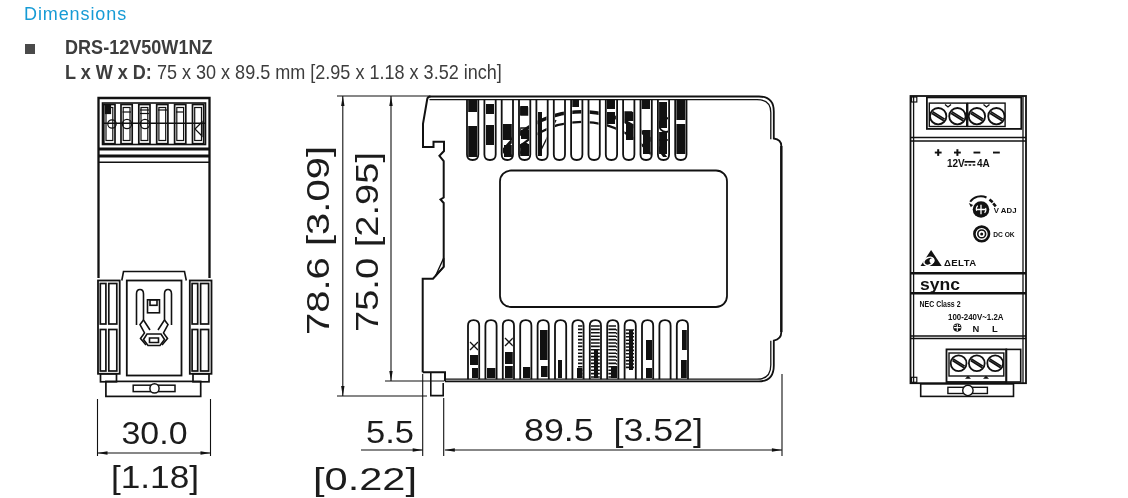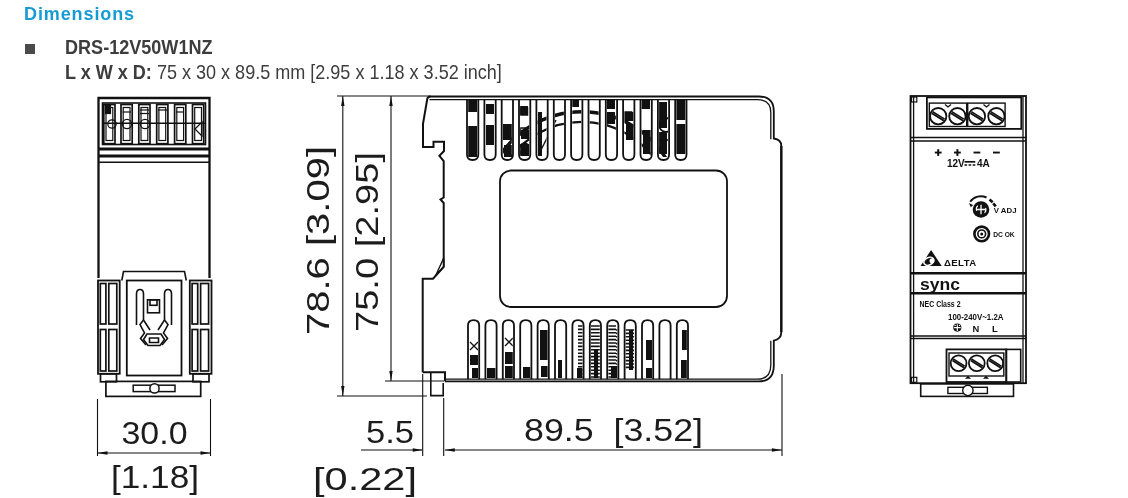--- a/index.html
+++ b/index.html
@@ -1,21 +1,21 @@
 <!DOCTYPE html>
 <html><head><meta charset="utf-8">
 <style>
 html,body{margin:0;padding:0;background:#fff;width:1128px;height:498px;overflow:hidden}
 body{font-family:"Liberation Sans",sans-serif;position:relative}
 .hdr{position:absolute;color:#3d3d3d}
 svg{position:absolute;left:0;top:0}
 </style></head>
 <body>
 
-<div class="hdr" style="left:24px;top:4px;font-size:18px;font-weight:bold;color:#169bd5;letter-spacing:0.9px">Dimensions</div>
+<div class="hdr" style="left:24px;top:4px;font-size:18px;font-weight:normal;color:#169bd5;letter-spacing:0.9px">Dimensions</div>
 
 <div class="hdr" style="left:25px;top:44px;width:10px;height:10px;background:#4a4a4a"></div>
 
 <div class="hdr" style="left:65px;top:35px;font-size:21px;font-weight:bold;transform:scaleX(0.86);transform-origin:left top">DRS-12V50W1NZ</div>
 
 <div class="hdr" style="left:65px;top:60px;font-size:21px;transform:scaleX(0.859);transform-origin:left top;white-space:nowrap"><b>L x W x D:</b> 75 x 30 x 89.5 mm [2.95 x 1.18 x 3.52 inch]</div>
 <svg width="1128" height="498" viewBox="0 0 1128 498">
 
 <g fill="none" stroke="#111" stroke-width="2.3">
 <path d="M 98.5 164 L 98.5 98 L 209.5 98 L 209.5 164"></path>

